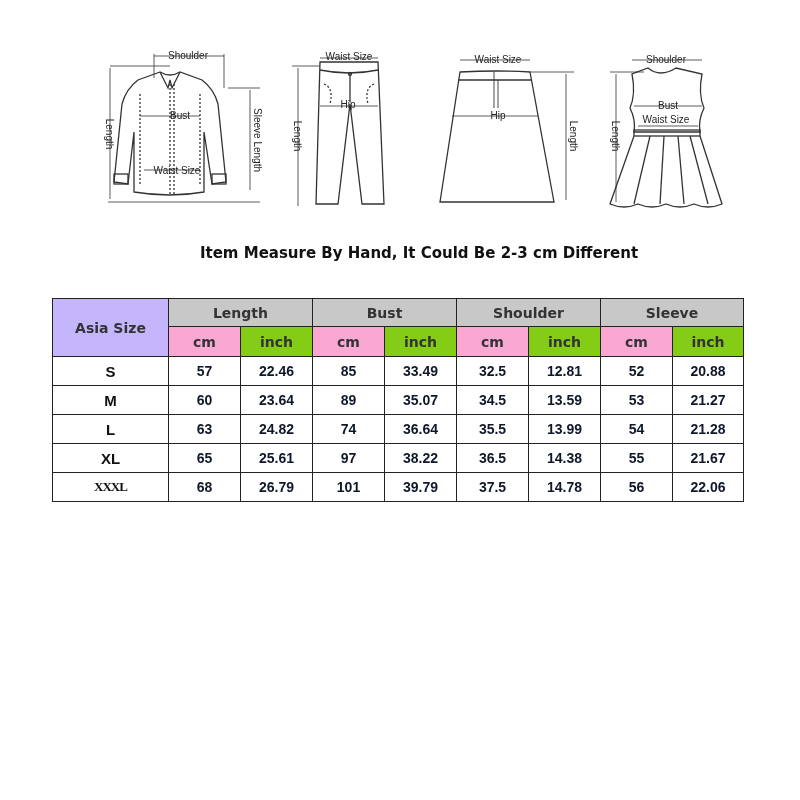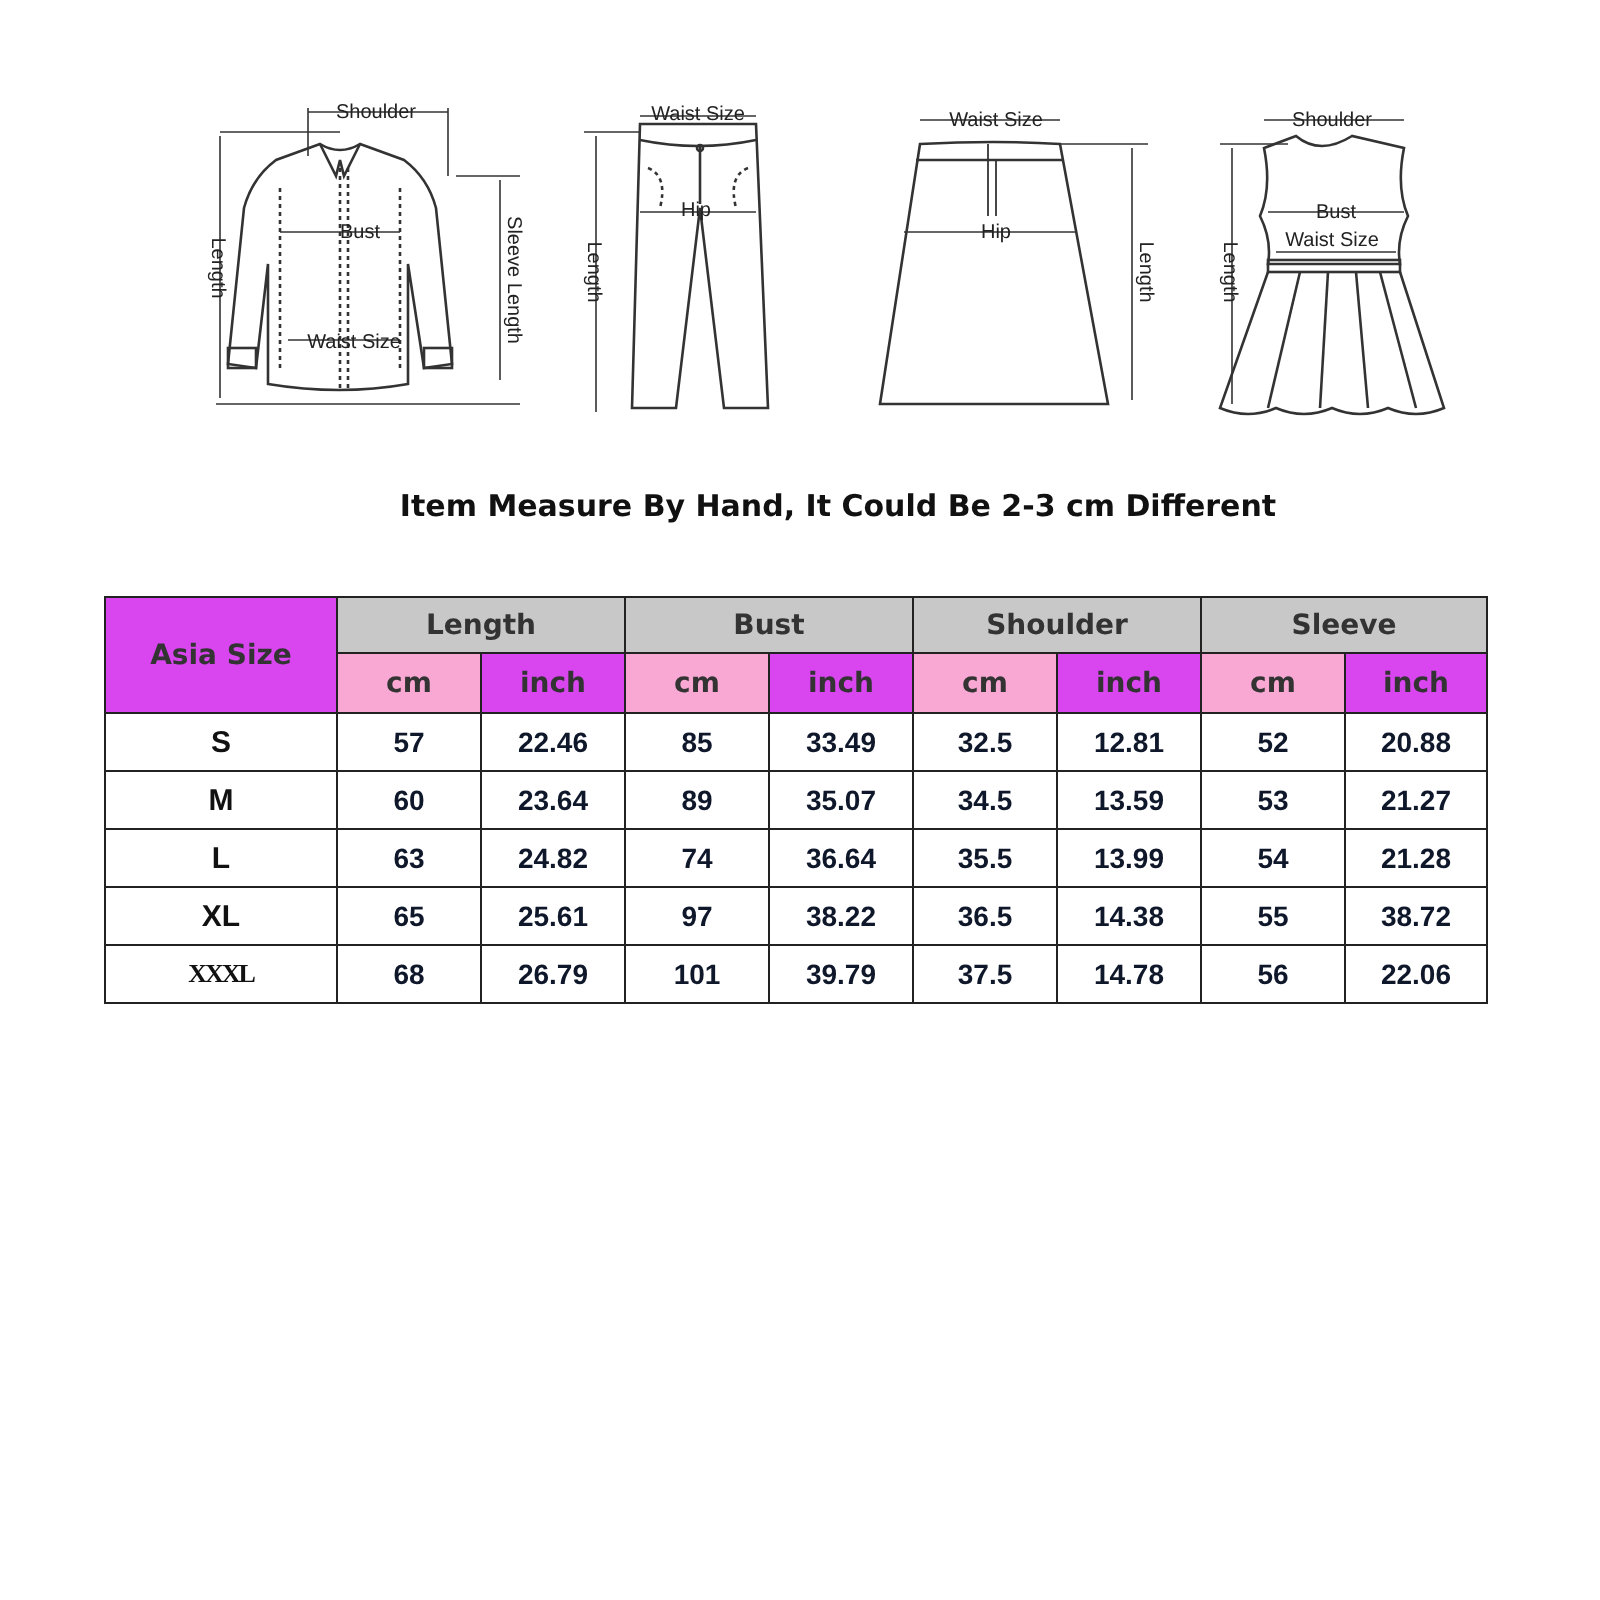--- a/index.html
+++ b/index.html
@@ -11,23 +11,23 @@
     font-family:"DejaVu Sans", sans-serif; font-weight:bold; font-size:15px; color:#111;
   }
   table.size-table {
     position:absolute; left:52px; top:298px;
     border-collapse:collapse; table-layout:fixed;
   }
   table.size-table td, table.size-table th {
     border:1px solid #222; text-align:center; padding:0; overflow:hidden; white-space:nowrap;
   }
   th.group { background:#c8c8c8; height:27px; font-family:"DejaVu Sans", sans-serif; font-size:14px; font-weight:bold; color:#333; }
-  th.asia { background:#d946ef; font-family:"DejaVu Sans", sans-serif; font-size:14px; font-weight:bold; color:#333; }
+  th.asia { background:#c4b5fd; font-family:"DejaVu Sans", sans-serif; font-size:14px; font-weight:bold; color:#333; }
   th.unit-cm { background:#f9a8d4; height:29px; font-family:"DejaVu Sans", sans-serif; font-size:14px; font-weight:bold; color:#333; }
-  th.unit-inch { background:#d946ef; height:29px; font-family:"DejaVu Sans", sans-serif; font-size:14px; font-weight:bold; color:#333; }
+  th.unit-inch { background:#84cc16; height:29px; font-family:"DejaVu Sans", sans-serif; font-size:14px; font-weight:bold; color:#333; }
   td.cell { height:28px; font-family:"Liberation Sans", sans-serif; font-size:14px; font-weight:bold; color:#0f172a; background:#fff; }
   td.size-label { font-family:"Liberation Sans", sans-serif; font-weight:bold; font-size:15px; color:#111; }
   td.size-label.serif { font-family:"Liberation Serif", serif; font-size:13px; letter-spacing:-1px;text-align:center; }
   .lbl { font-family:"Liberation Sans", sans-serif; font-size:10px; fill:#222; }
 </style>
 </head>
 <body>
 
 <div class="diagram" style="left:100px;top:44px;">
   <svg width="170" height="160" viewBox="0 0 170 160" fill="none" stroke="#333" stroke-width="1.3">
@@ -181,21 +181,21 @@
   </tr>
   <tr>
     <td class="cell size-label">XL</td>
     <td class="cell">65</td>
     <td class="cell">25.61</td>
     <td class="cell">97</td>
     <td class="cell">38.22</td>
     <td class="cell">36.5</td>
     <td class="cell">14.38</td>
     <td class="cell">55</td>
-    <td class="cell">38.72</td>
+    <td class="cell">21.67</td>
   </tr>
   <tr>
     <td class="cell size-label serif">XXXL</td>
     <td class="cell">68</td>
     <td class="cell">26.79</td>
     <td class="cell">101</td>
     <td class="cell">39.79</td>
     <td class="cell">37.5</td>
     <td class="cell">14.78</td>
     <td class="cell">56</td>

